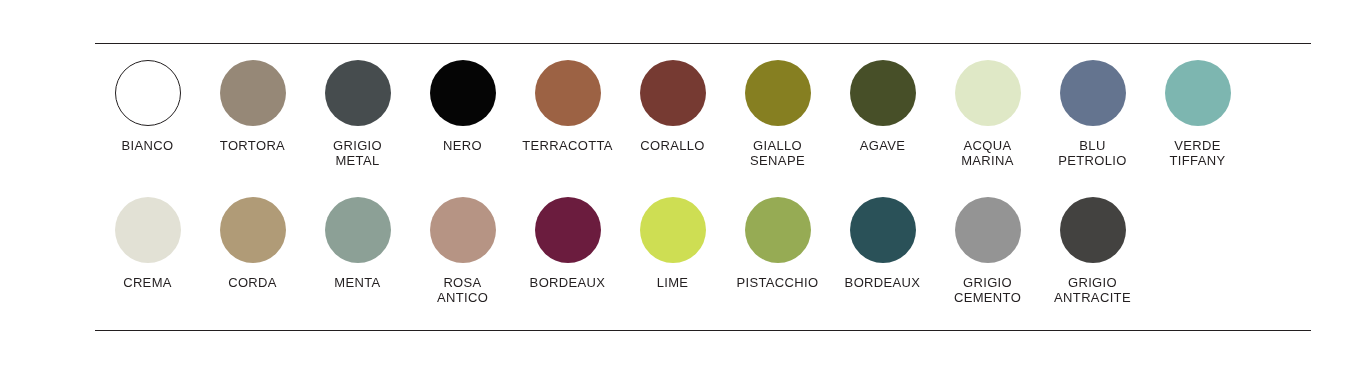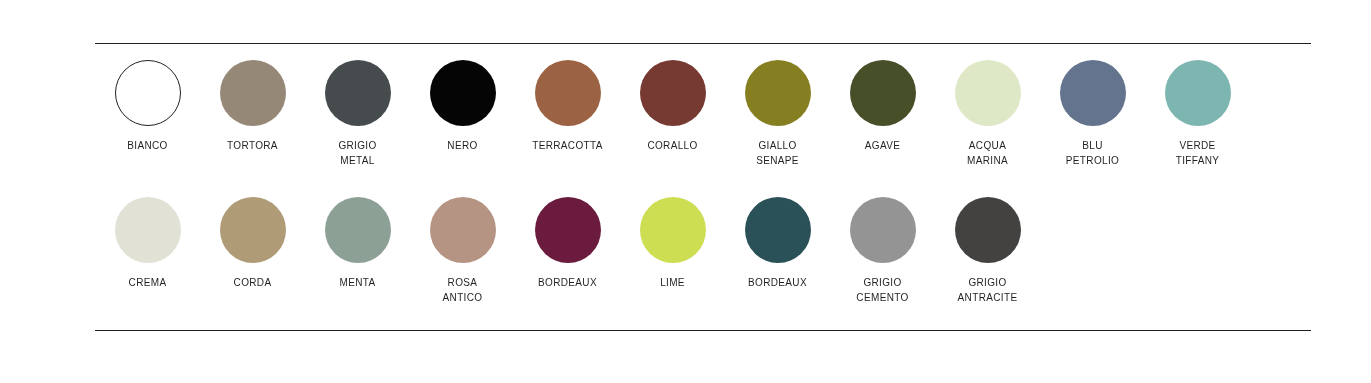--- a/index.html
+++ b/index.html
@@ -57,21 +57,21 @@
     border-radius: 50%;
     background: #ffffff;
   }
   .dot.outlined {
     border: 1px solid #231f20;
     width: 64px;
     height: 64px;
   }
   .swatch-label {
     margin-top: 12px;
-    font-size: 10px;
+    font-size: 13px;
     line-height: 15px;
     letter-spacing: 0.35px;
     color: #231f20;
     text-align: center;
     white-space: pre-line;
     font-weight: 400;
   }
 </style>
 </head>
 <body>
@@ -152,20 +152,24 @@
         </div>
         <div class="swatch">
           <div class="dot" style="background: rgb(107, 28, 62);"></div>
           <div class="swatch-label">BORDEAUX</div>
         </div>
         <div class="swatch">
           <div class="dot" style="background: rgb(206, 222, 83);"></div>
           <div class="swatch-label">LIME</div>
         </div>
         <div class="swatch">
+          <div class="dot" style="background: rgb(150, 171, 84);"></div>
+          <div class="swatch-label">PISTACCHIO</div>
+        </div>
+        <div class="swatch">
           <div class="dot" style="background: rgb(42, 81, 88);"></div>
           <div class="swatch-label">BORDEAUX</div>
         </div>
         <div class="swatch">
           <div class="dot" style="background: rgb(148, 148, 148);"></div>
           <div class="swatch-label">GRIGIO
 CEMENTO</div>
         </div>
         <div class="swatch">
           <div class="dot" style="background: rgb(67, 66, 64);"></div>

